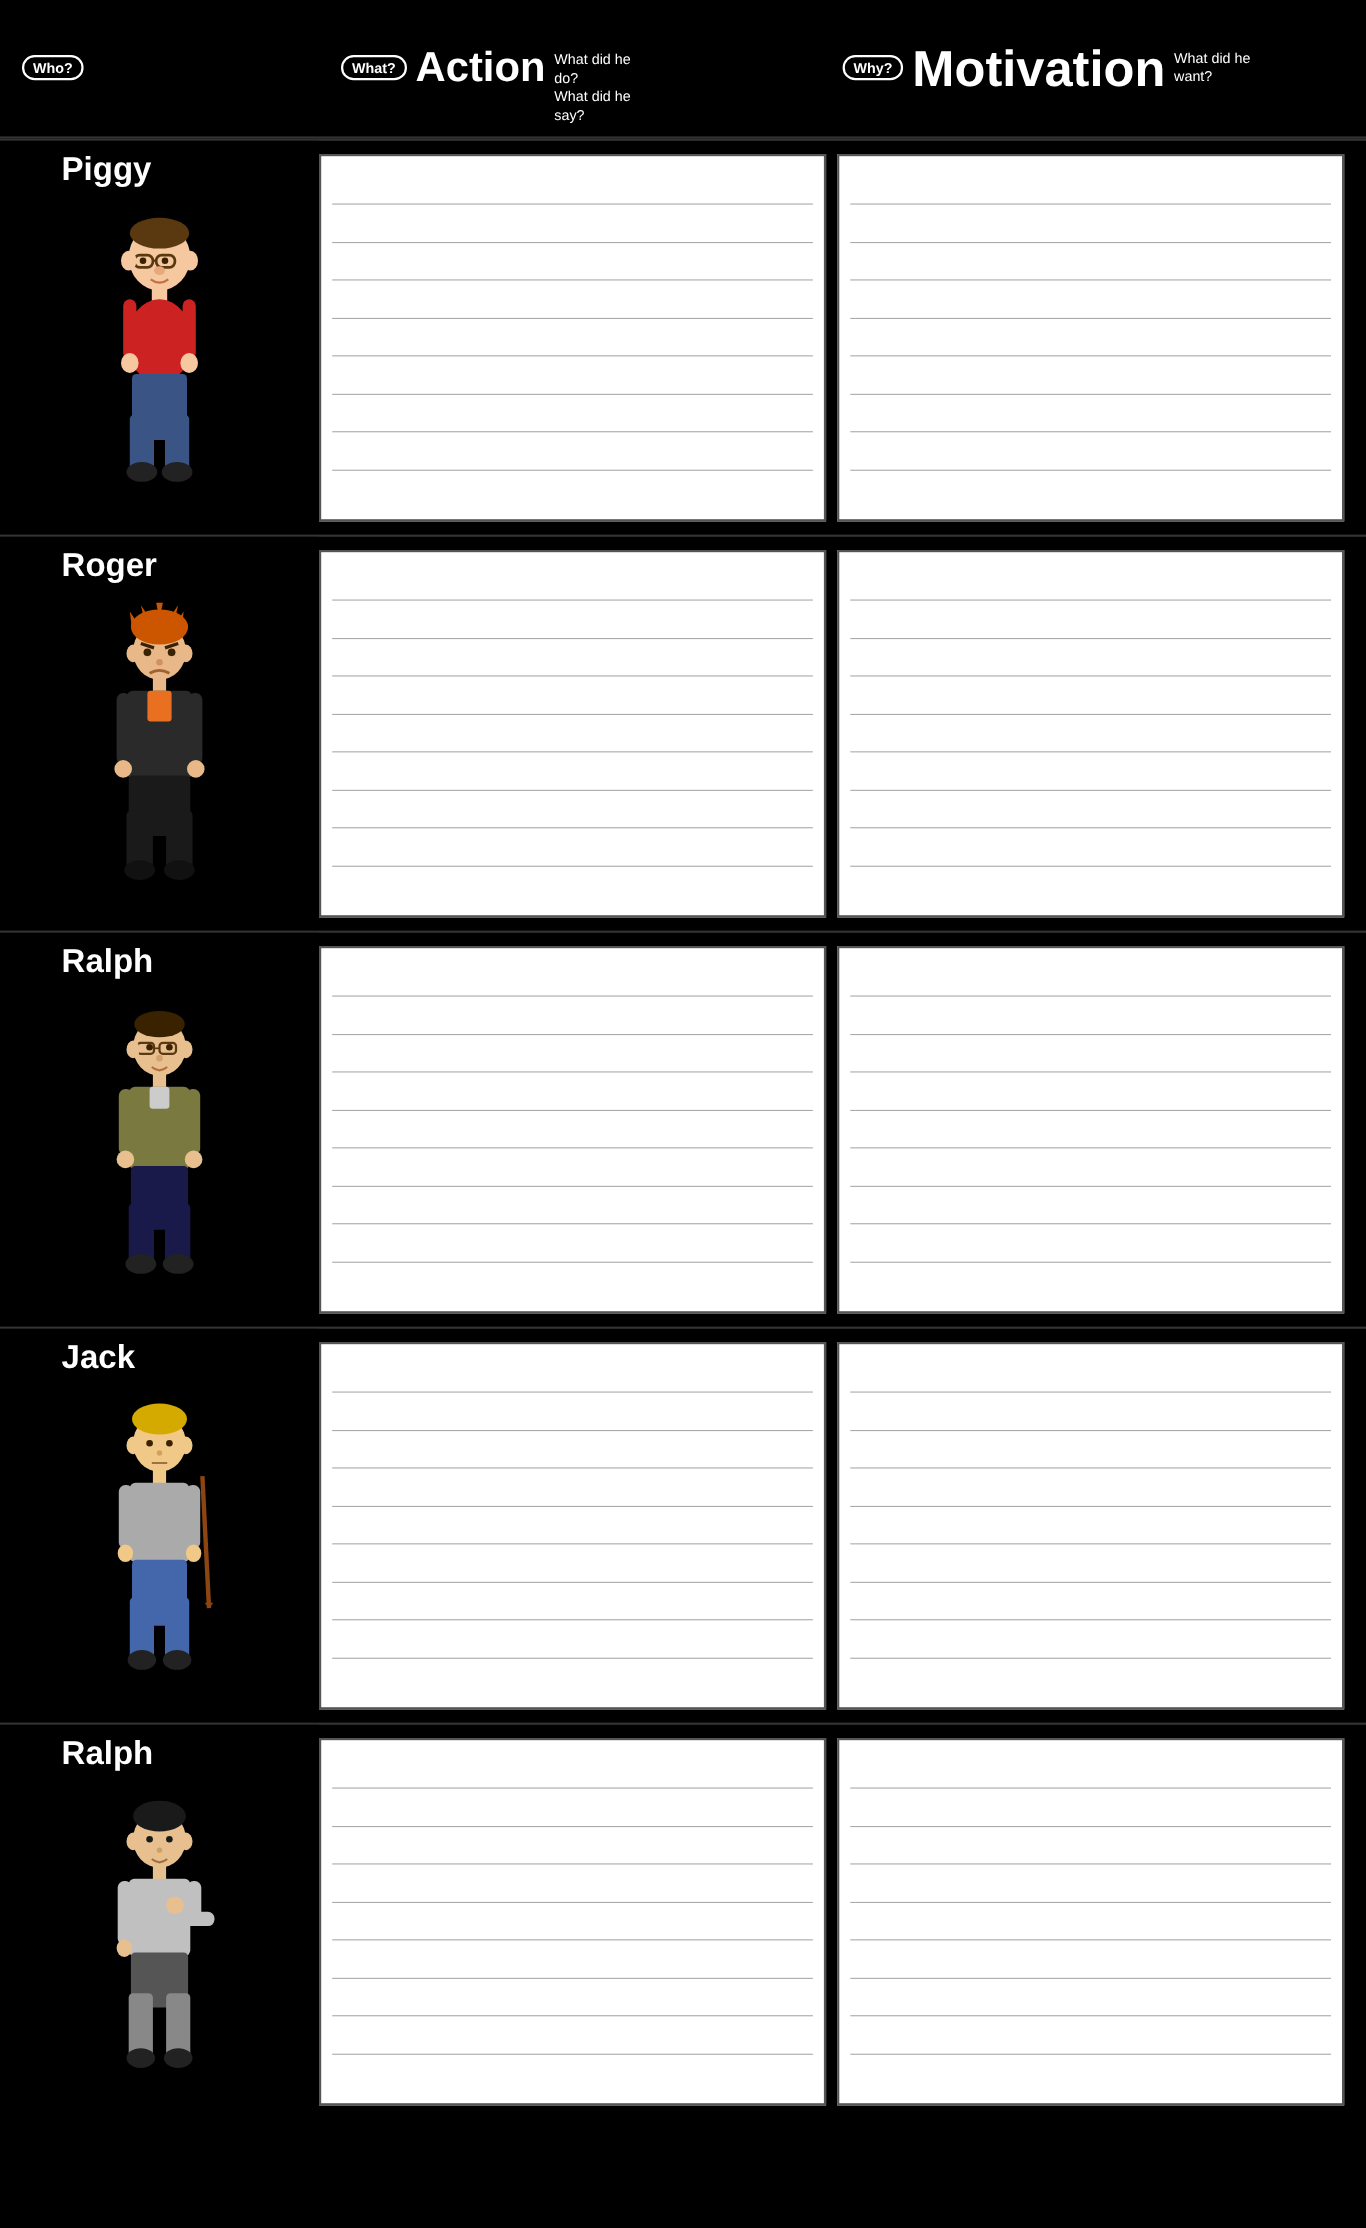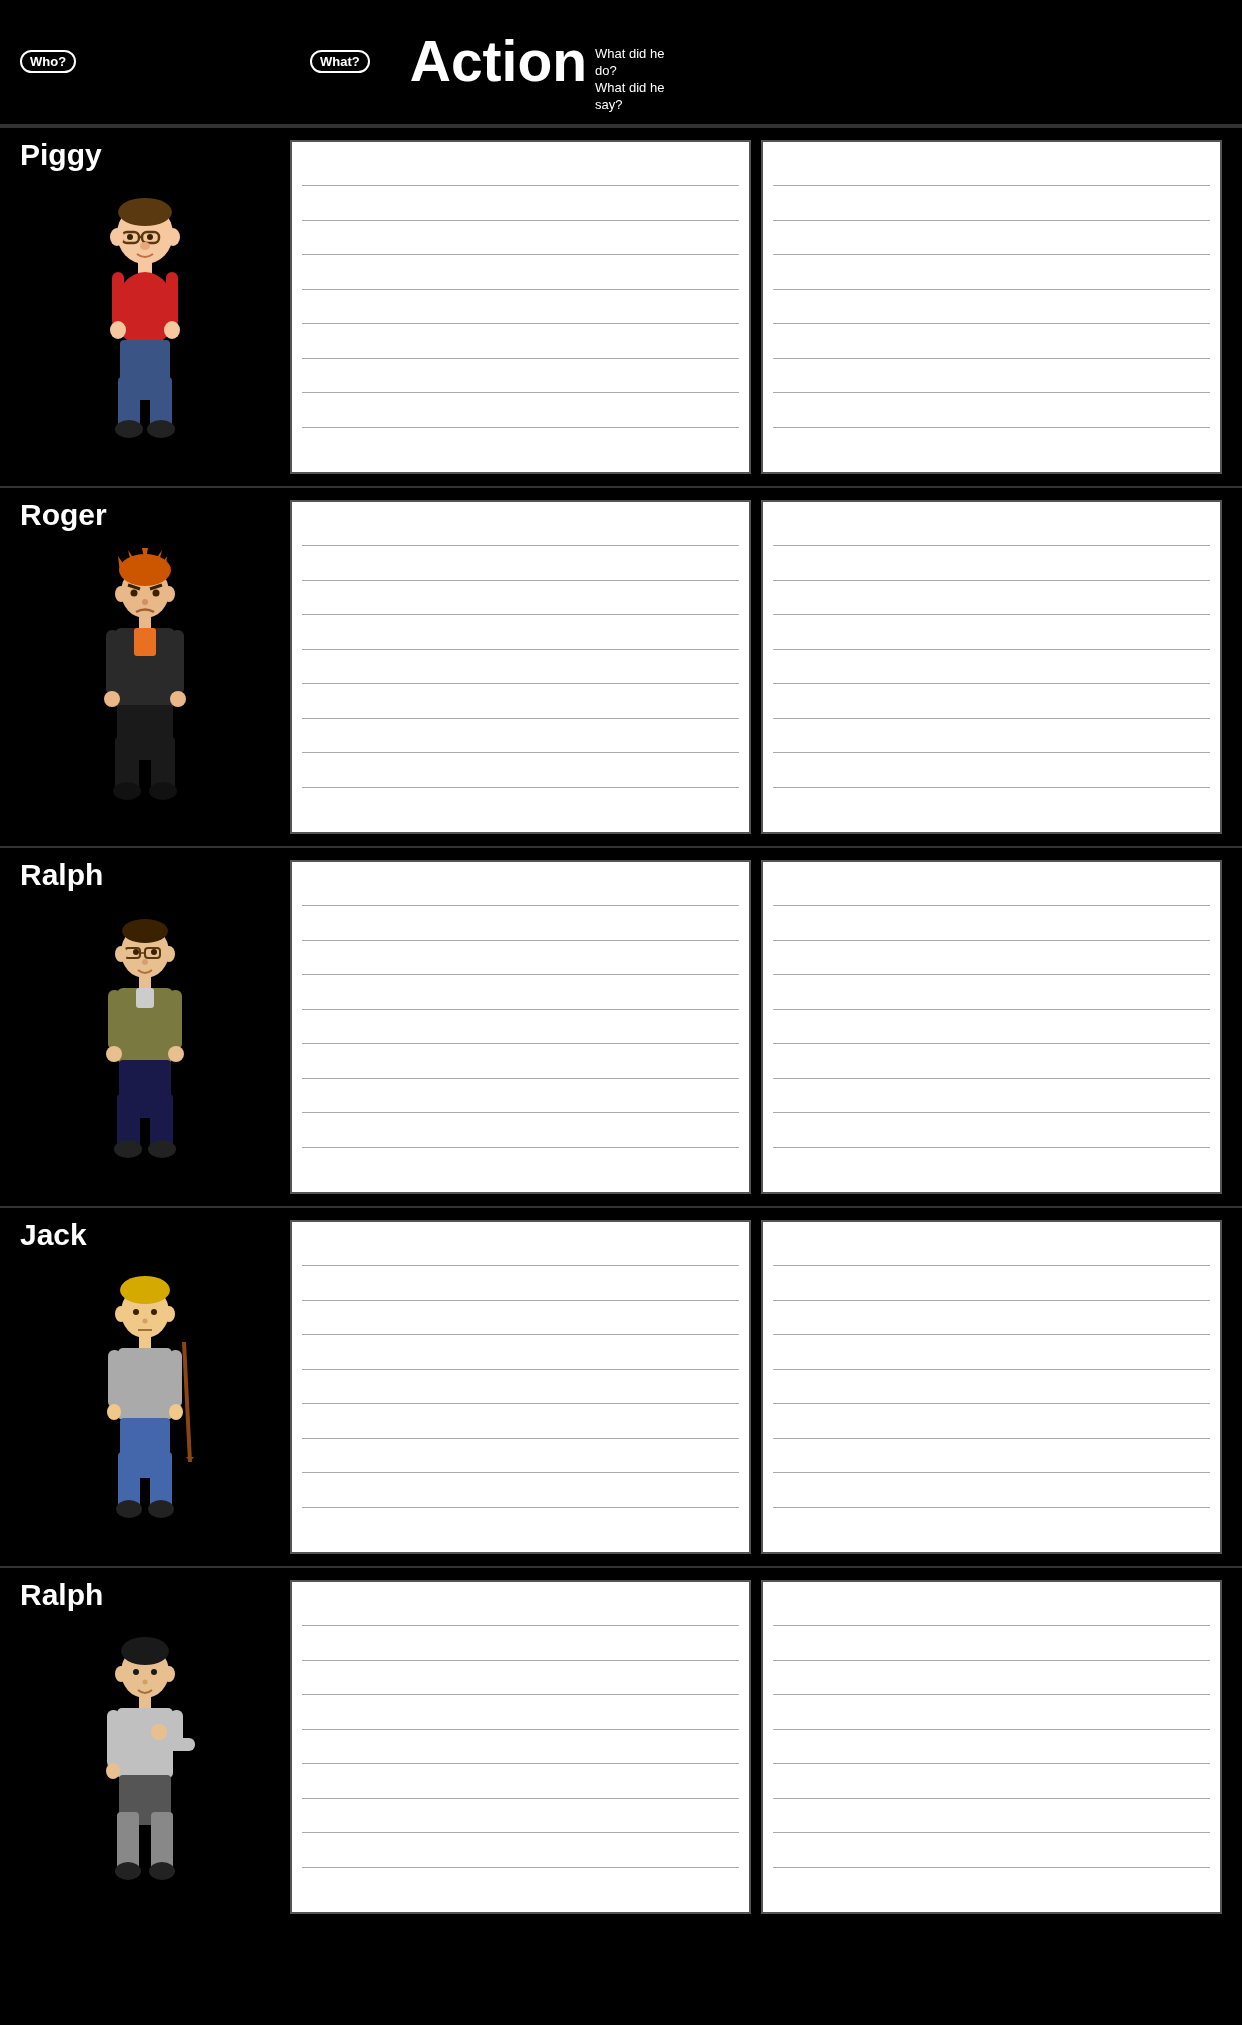--- a/index.html
+++ b/index.html
@@ -103,21 +103,21 @@
       padding: 10px 0 16px 0;
       background: #000;
     }
 
     .char-name {
       font-size: 30px;
       font-weight: 900;
       color: #fff;
       margin-bottom: 10px;
       align-self: flex-start;
-      padding-left: 20px;
+      padding-left: 56px;
     }
 
     
     .lined-cell {
       flex: 1;
       background: #fff;
       margin: 12px 10px 12px 0;
       border: 2px solid #555;
       position: relative;
       display: flex;
@@ -156,25 +156,30 @@
 <div class="page">
 
   <div class="header-row">
 
     <div class="header-col header-col-char">
       <span class="badge">Who?</span>
     </div>
 
     <div class="header-col header-col-action">
       <span class="badge">What?</span>
-      <span class="header-title" style="font-size:57px;margin-left:32px;">Action</span>
+      <span class="header-title" style="font-size:38px;">Action</span>
       <span class="header-subtitle" style="white-space:pre-line;margin-top:36px;">What did he do?
 What did he say?</span>
     </div>
 
+    <div class="header-col header-col-motivation">
+      <span class="badge">Why?</span>
+      <span class="header-title" style="font-size:46px;">Motivation</span>
+      <span class="header-subtitle" style="white-space:pre-line;">What did he want?</span>
+    </div>
   </div>
 
   <div class="content-rows">
 
     <div class="character-row">
       <div class="char-cell">
         <div class="char-name">Piggy</div>
 
         <svg class="char-svg" viewBox="0 0 110 260" xmlns="http://www.w3.org/2000/svg">
 

